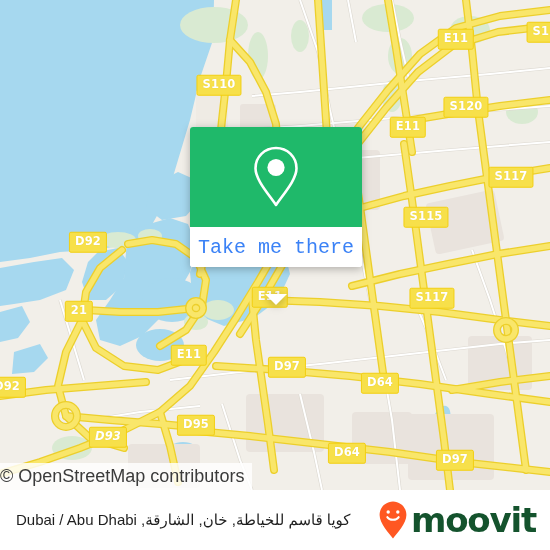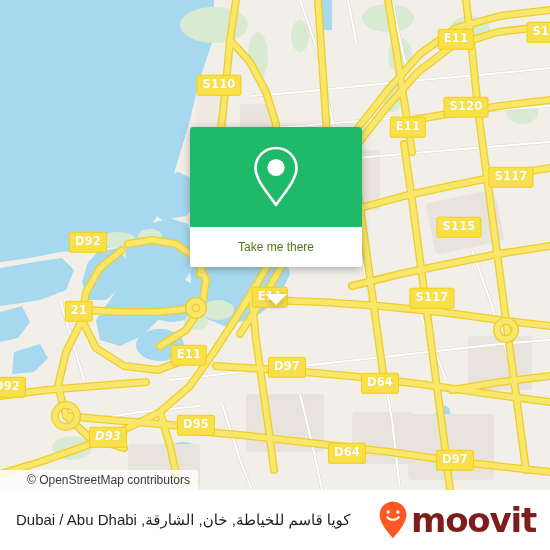--- a/index.html
+++ b/index.html
@@ -69,45 +69,45 @@
     justify-content: center;
   }
   #card-bottom {
     height: 40px;
     background: #ffffff;
     display: flex;
     align-items: center;
     justify-content: center;
   }
   #card-label {
-    color: #4d7c0f;
-    font-size: 12px;
-    font-family: Liberation Sans, sans-serif;
+    color: #3b82f6;
+    font-size: 20px;
+    font-family: Liberation Mono, monospace;
   }
   #card-tail {
     position: absolute;
     left: 50%;
     top: 167px;
     margin-left: -11px;
     width: 0; height: 0;
     border-left: 11px solid transparent;
     border-right: 11px solid transparent;
     border-top: 11px solid #ffffff;
   }
 
   
   #attribution {
     position: absolute;
     left: 0;
     bottom: 0px;
     background: rgba(255,255,255,0.82);
     color: #3b3b3b;
-    font-size: 12px;
+    font-size: 18px;
     font-family: "Liberation Sans", sans-serif;
-    padding: 3px 8px 3px 27px;
+    padding: 3px 8px 3px 0;
     white-space: nowrap;
   }
 
   
   #footer {
     position: absolute;
     left: 0;
     top: 490px;
     width: 550px;
     height: 60px;
@@ -127,21 +127,21 @@
     white-space: nowrap;
     overflow: hidden;
   }
   #brand {
     display: flex;
     align-items: center;
     gap: 3px;
     flex: 0 0 auto;
   }
   #brand-word {
-    color: #7f1d1d;
+    color: #14532d;
     font-size: 34px;
     font-weight: bold;
     letter-spacing: -1.2px;
     font-family: "DejaVu Sans", sans-serif;
     line-height: 1;
   }
 </style>
 </head>
 <body>
 
@@ -324,21 +324,21 @@
       </g>
     </svg>
 
     <div id="shields">
         <div class="shield" style="left: 456px; top: 39px;">E11</div>
         <div class="shield" style="left: 219px; top: 85px;">S110</div>
         <div class="shield" style="left: 545px; top: 32px;">S11</div>
         <div class="shield" style="left: 466px; top: 107px;">S120</div>
         <div class="shield" style="left: 408px; top: 127px;">E11</div>
         <div class="shield" style="left: 511px; top: 177px;">S117</div>
-        <div class="shield" style="left: 426px; top: 227px; margin-left: 33px;">S115</div>
+        <div class="shield" style="left: 426px; top: 217px;">S115</div>
         <div class="shield" style="left: 88px; top: 242px;">D92</div>
         <div class="shield" style="left: 270px; top: 297px;">E11</div>
         <div class="shield" style="left: 432px; top: 298px;">S117</div>
         <div class="shield" style="left: 79px; top: 311px;">21</div>
         <div class="shield" style="left: 189px; top: 355px;">E11</div>
         <div class="shield" style="left: 287px; top: 367px;">D97</div>
         <div class="shield" style="left: 380px; top: 383px;">D64</div>
         <div class="shield" style="left: 7px; top: 387px;">D92</div>
         <div class="shield" style="left: 196px; top: 425px;">D95</div>
         <div class="shield" style="left: 108px; top: 437px; font-style: italic;">D93</div>

